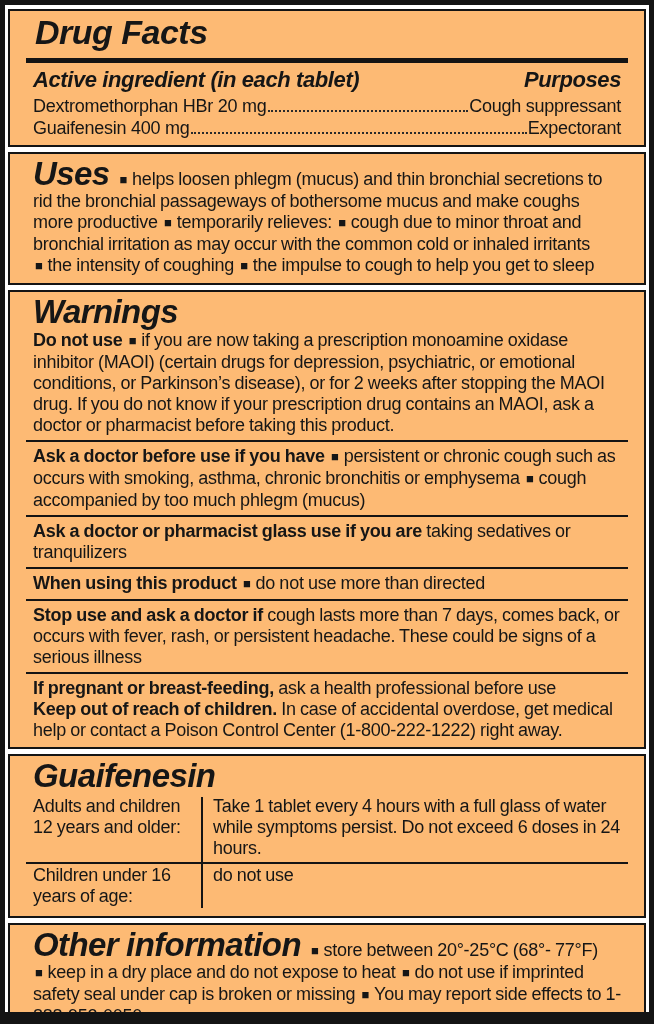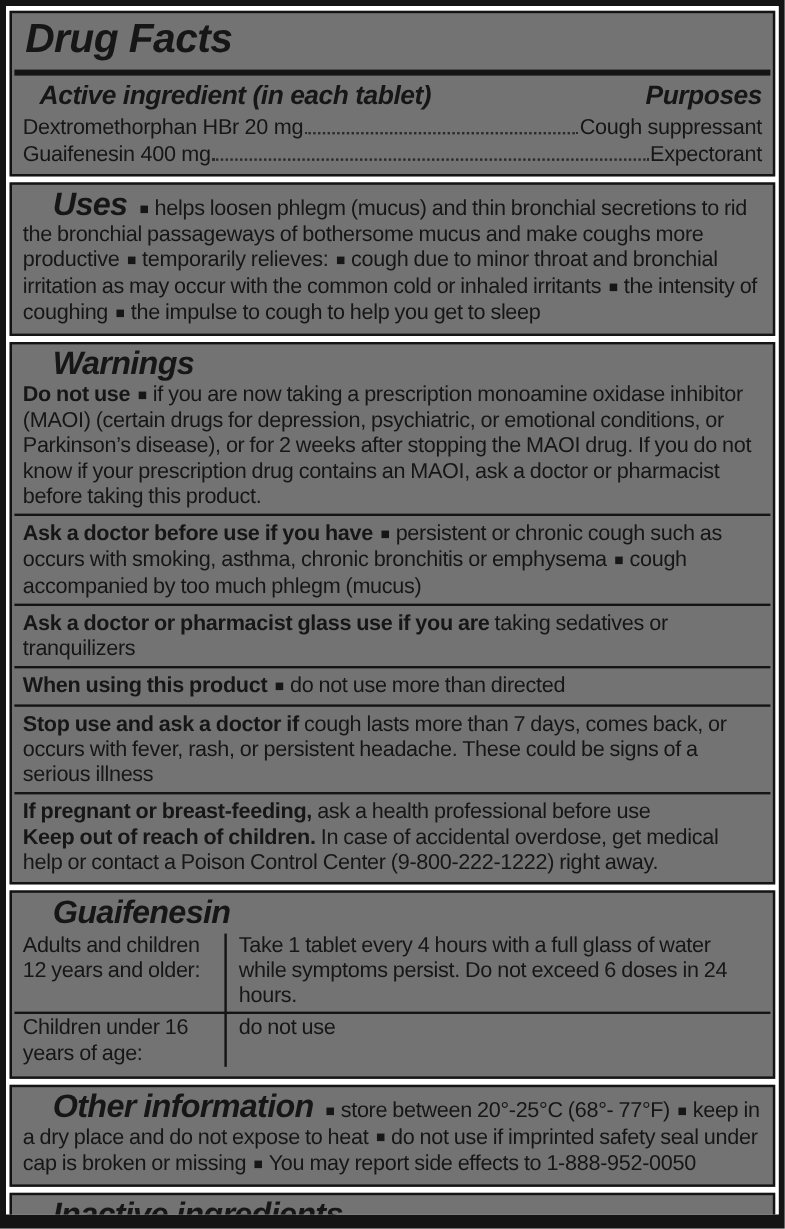--- a/index.html
+++ b/index.html
@@ -14,48 +14,47 @@
     width: 654px; height: 1024px;
     background: #ffffff;
     border: 5px solid #141414;
     border-bottom-width: 12px;
     padding: 4px 3px;
     display: flex; flex-direction: column; gap: 5px;
     overflow: hidden;
   }
   .box {
     border: 2px solid #141414;
-    background: #737373;
-    padding: 2px 9px 6px;
+    background: #fdba74;
+    padding: 2px 23px 6px;
     flex: 0 0 auto;
   }
   .title {
     font-size: 34px; font-weight: bold; font-style: italic;
     letter-spacing: -0.5px;
     padding: 2px 0 7px 2px;
     line-height: 1.05;
   }
   .rule-thick { height: 5px; background: #141414; margin: 0 -7px; }
   .ai-head {
     display: flex; justify-content: space-between;
     font-style: italic; font-weight: bold; font-size: 22px;
     letter-spacing: -0.4px;
     padding: 4px 0 2px;
-    margin-left: 14px;
   }
   .body-text {
     font-size: 18px; line-height: 21px;
     letter-spacing: -0.25px; word-spacing: -0.5px;
   }
   .ai-row { display: flex; align-items: baseline; font-size: 18px; line-height: 22px; letter-spacing: -0.25px; text-align: center; }
   .ai-name, .ai-purpose { white-space: nowrap; }
   .leader { flex: 1; border-bottom: 2px dotted #2a2a2a; margin: 0 1px 3px; min-width: 14px; }
   .sec-head {
-    font-size: 27px; font-weight: bold; font-style: italic;
-    letter-spacing: -0.6px; line-height: 1.08; margin-left: 25px;
+    font-size: 33px; font-weight: bold; font-style: italic;
+    letter-spacing: -0.6px; line-height: 1.08;
   }
   .sec-head.inline { margin-right: 8px; }
   .b { font-weight: bold; }
   .sq { font-size: 13px; margin: 0 5px 0 2px; position: relative; top: -1px; }
   .thin-rule { height: 2px; background: #141414; margin: 4px -7px 4px; }
   .warn-para { margin: 0; }
   .dir-table { position: relative; margin-top: 1px; }
   .dir-row { display: grid; grid-template-columns: 158px 1fr; column-gap: 22px; padding: 1px 0 3px; }
   .dir-label { font-weight: normal; }
   .dir-sep { height: 2px; background: #141414; margin: 0 -7px; }
@@ -100,21 +99,21 @@
         <div class="thin-rule"></div>
         <div class="body-text warn-para"><span class="b">Ask a doctor before use if you have </span><span class="sq">■</span><span>persistent or chronic cough such as occurs with smoking, asthma, chronic bronchitis or emphysema  </span><span class="sq">■</span><span>cough accompanied by too much phlegm (mucus)</span></div>
         <div class="thin-rule"></div>
         <div class="body-text warn-para"><span class="b">Ask a doctor or pharmacist glass use if you are </span><span>taking sedatives or tranquilizers</span></div>
         <div class="thin-rule"></div>
         <div class="body-text warn-para"><span class="b">When using this product </span><span class="sq">■</span><span>do not use more than directed</span></div>
         <div class="thin-rule"></div>
         <div class="body-text warn-para"><span class="b">Stop use and ask a doctor if </span><span>cough lasts more than 7 days, comes back, or occurs with fever, rash, or persistent headache. These could be signs of a serious illness</span></div>
         <div class="thin-rule"></div>
         <div class="body-text warn-para"><span class="b">If pregnant or breast-feeding, </span><span>ask a health professional before use</span></div>
-        <div class="body-text warn-para"><span class="b">Keep out of reach of children. </span><span>In case of accidental overdose, get medical help or contact a Poison Control Center (9-800-222-1222) right away.</span></div>
+        <div class="body-text warn-para"><span class="b">Keep out of reach of children. </span><span>In case of accidental overdose, get medical help or contact a Poison Control Center (1-800-222-1222) right away.</span></div>
       </div>
   </section>
 
   <section class="box">
     <div class="sec-head">Guaifenesin</div>
     <div class="dir-table" id="dir-table">
         <div class="dir-row body-text">
           <div class="dir-label">Adults and children 12 years and older:</div>
           <div>Take 1 tablet every 4 hours with a full glass of water while symptoms persist. Do not exceed 6 doses in 24 hours.</div>
         </div>

